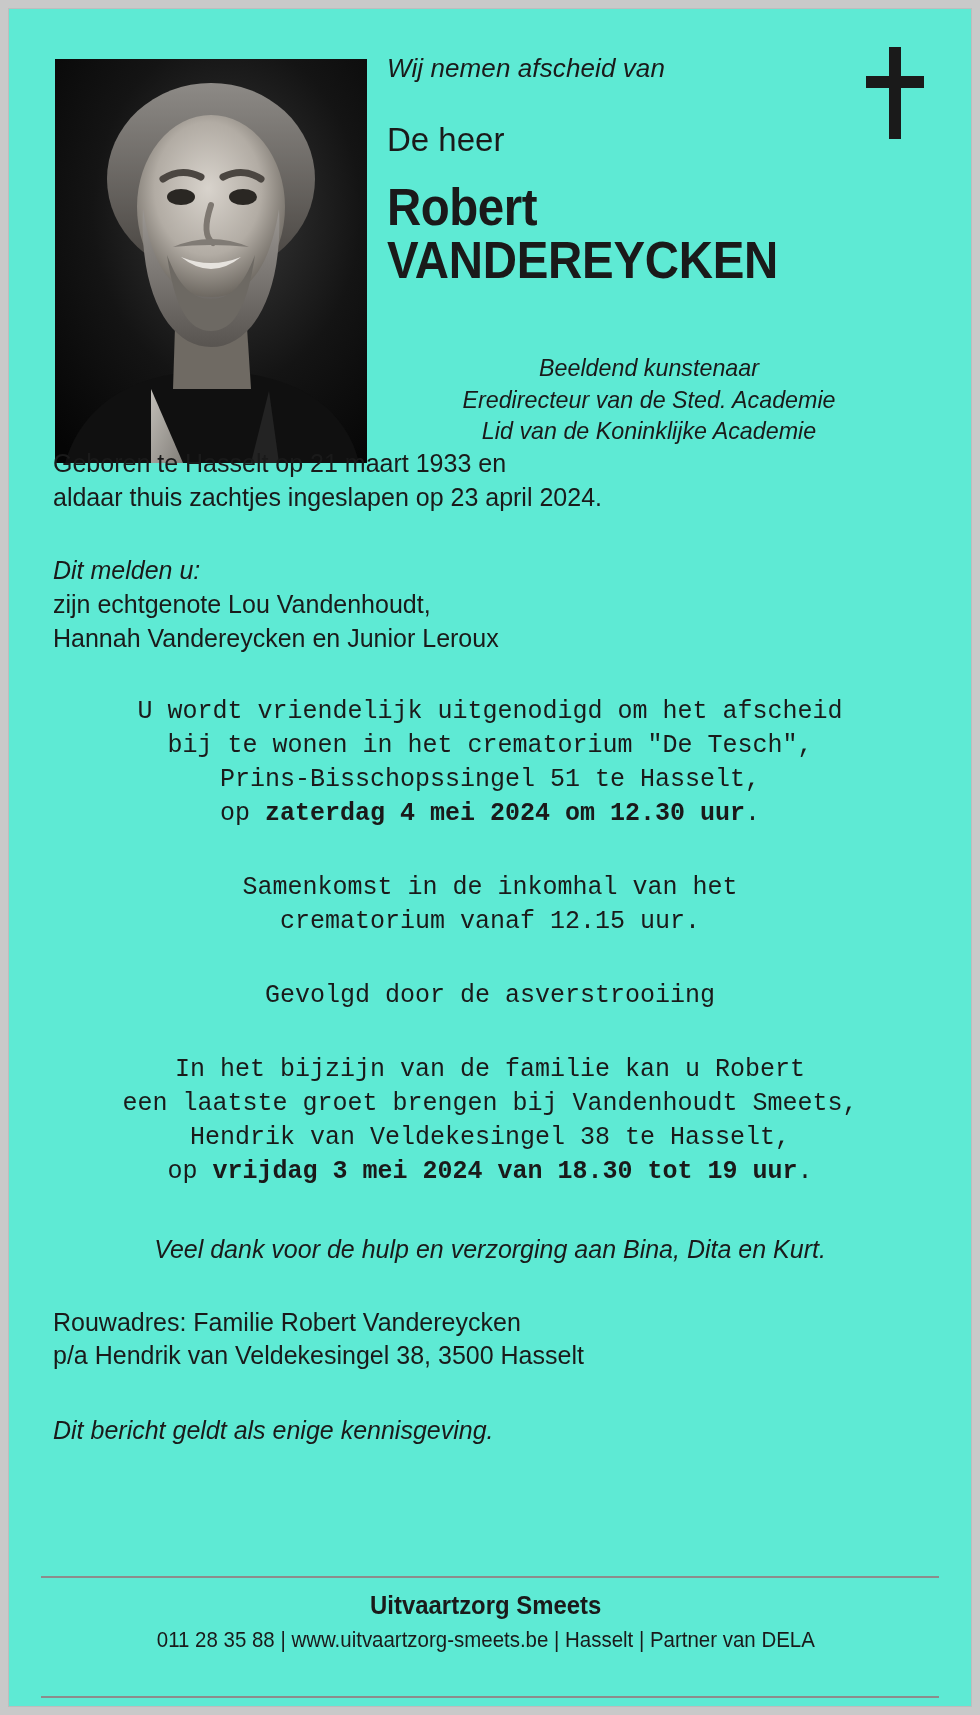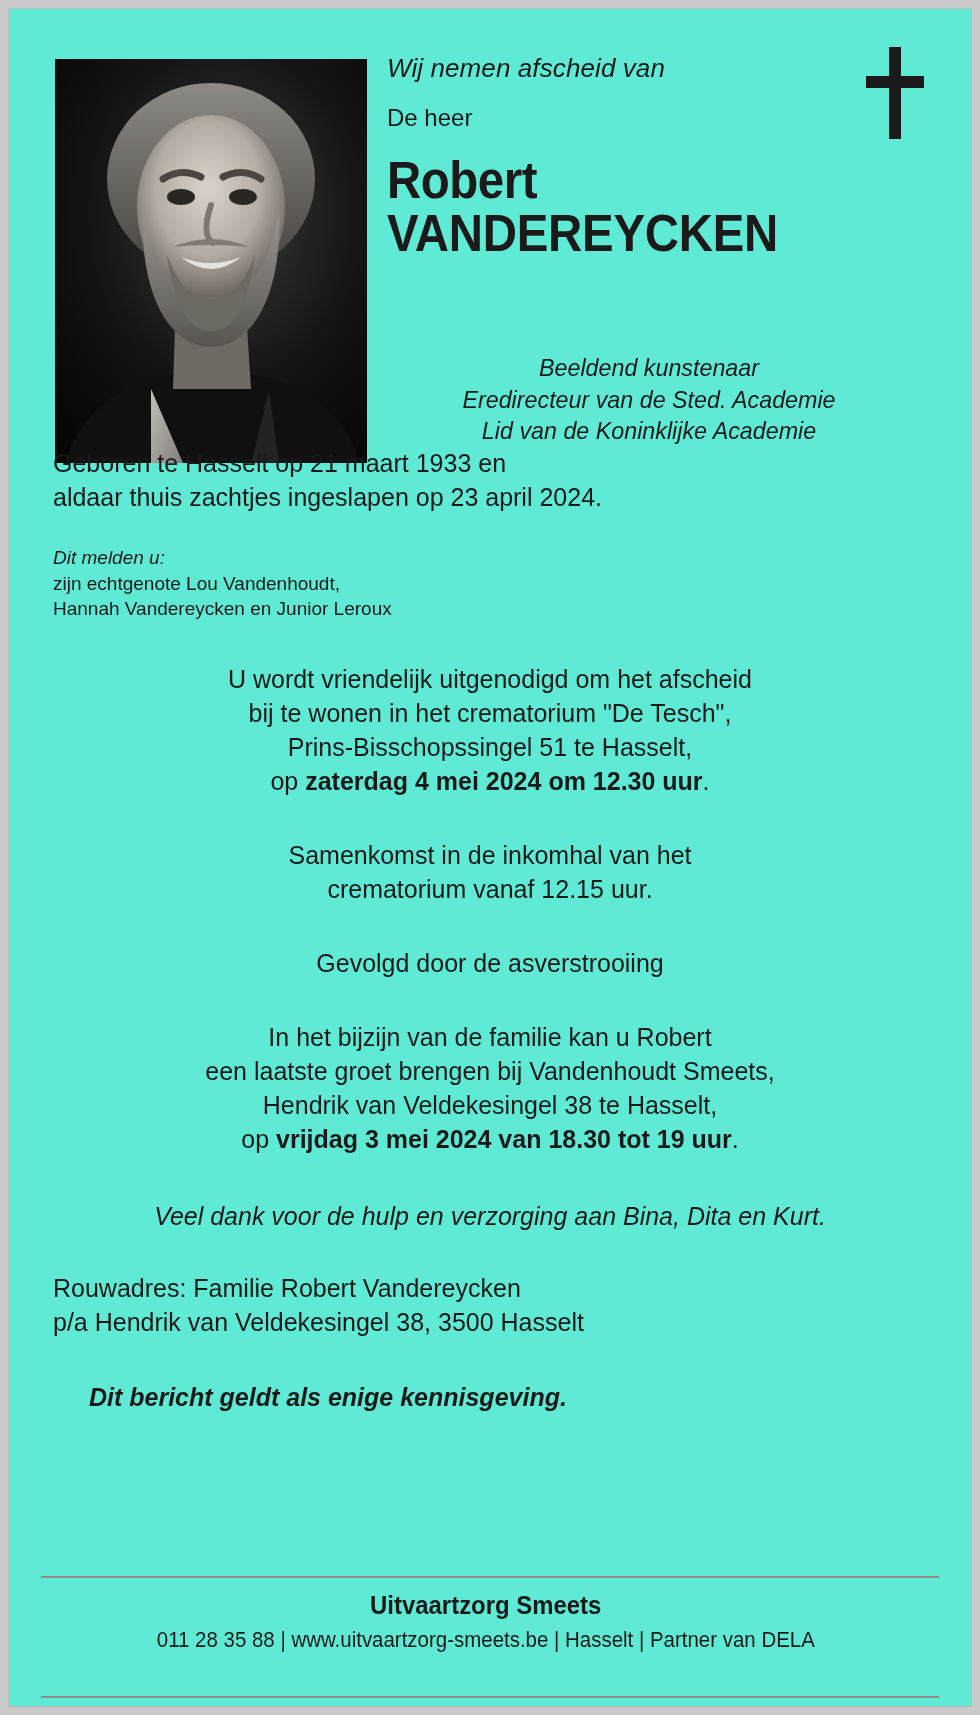--- a/index.html
+++ b/index.html
@@ -71,23 +71,23 @@
     width: 540px;
   }
 
   .salute {
     font-style: italic;
     font-size: 26px;
     line-height: 1.2;
     letter-spacing: .1px;
   }
   .honorific {
-    font-size: 24px;
+    font-size: 33px;
     line-height: 1.2;
-    margin-top: 20px;
+    margin-top: 36px;
   }
   .firstname {
     font-weight: 700;
     font-size: 51px;
     line-height: 1.02;
     margin-top: 22px;
     transform: scaleX(0.93);
     transform-origin: left center;
     letter-spacing: -0.5px;
   }
@@ -120,57 +120,57 @@
   }
 
   .bornline {
     text-align: left;
     font-size: 25px;
     line-height: 1.34;
     margin-top: 8px;
   }
 
   .announce {
-    margin-top: 31px;
-    font-size: 19px;
+    margin-top: 40px;
+    font-size: 25px;
     line-height: 1.35;
     text-align: left;
   }
   .announce .lead { font-style: italic; }
 
   .block {
     text-align: center;
     font-size: 25px;
     line-height: 1.36;
     margin-top: 40px;
+    font-family: Liberation Mono, monospace;
   }
   .block b { font-weight: 700; }
 
   .thanks {
     margin-top: 44px;
     font-style: italic;
     font-size: 25px;
     line-height: 1.3;
     text-align: center;
   }
 
   .rouwadres {
     margin-top: 40px;
     font-size: 25px;
     line-height: 1.33;
     text-align: left;
   }
 
   .notice {
     margin-top: 44px;
-    font-weight: 700;
+    font-weight: 400;
     font-style: italic;
     font-size: 25px;
     text-align: left;
-    margin-left: 36px;
   }
 
   
   .rule {
     position: absolute;
     left: 32px;
     right: 32px;
     height: 2px;
     background: #8c8c8c;
   }

